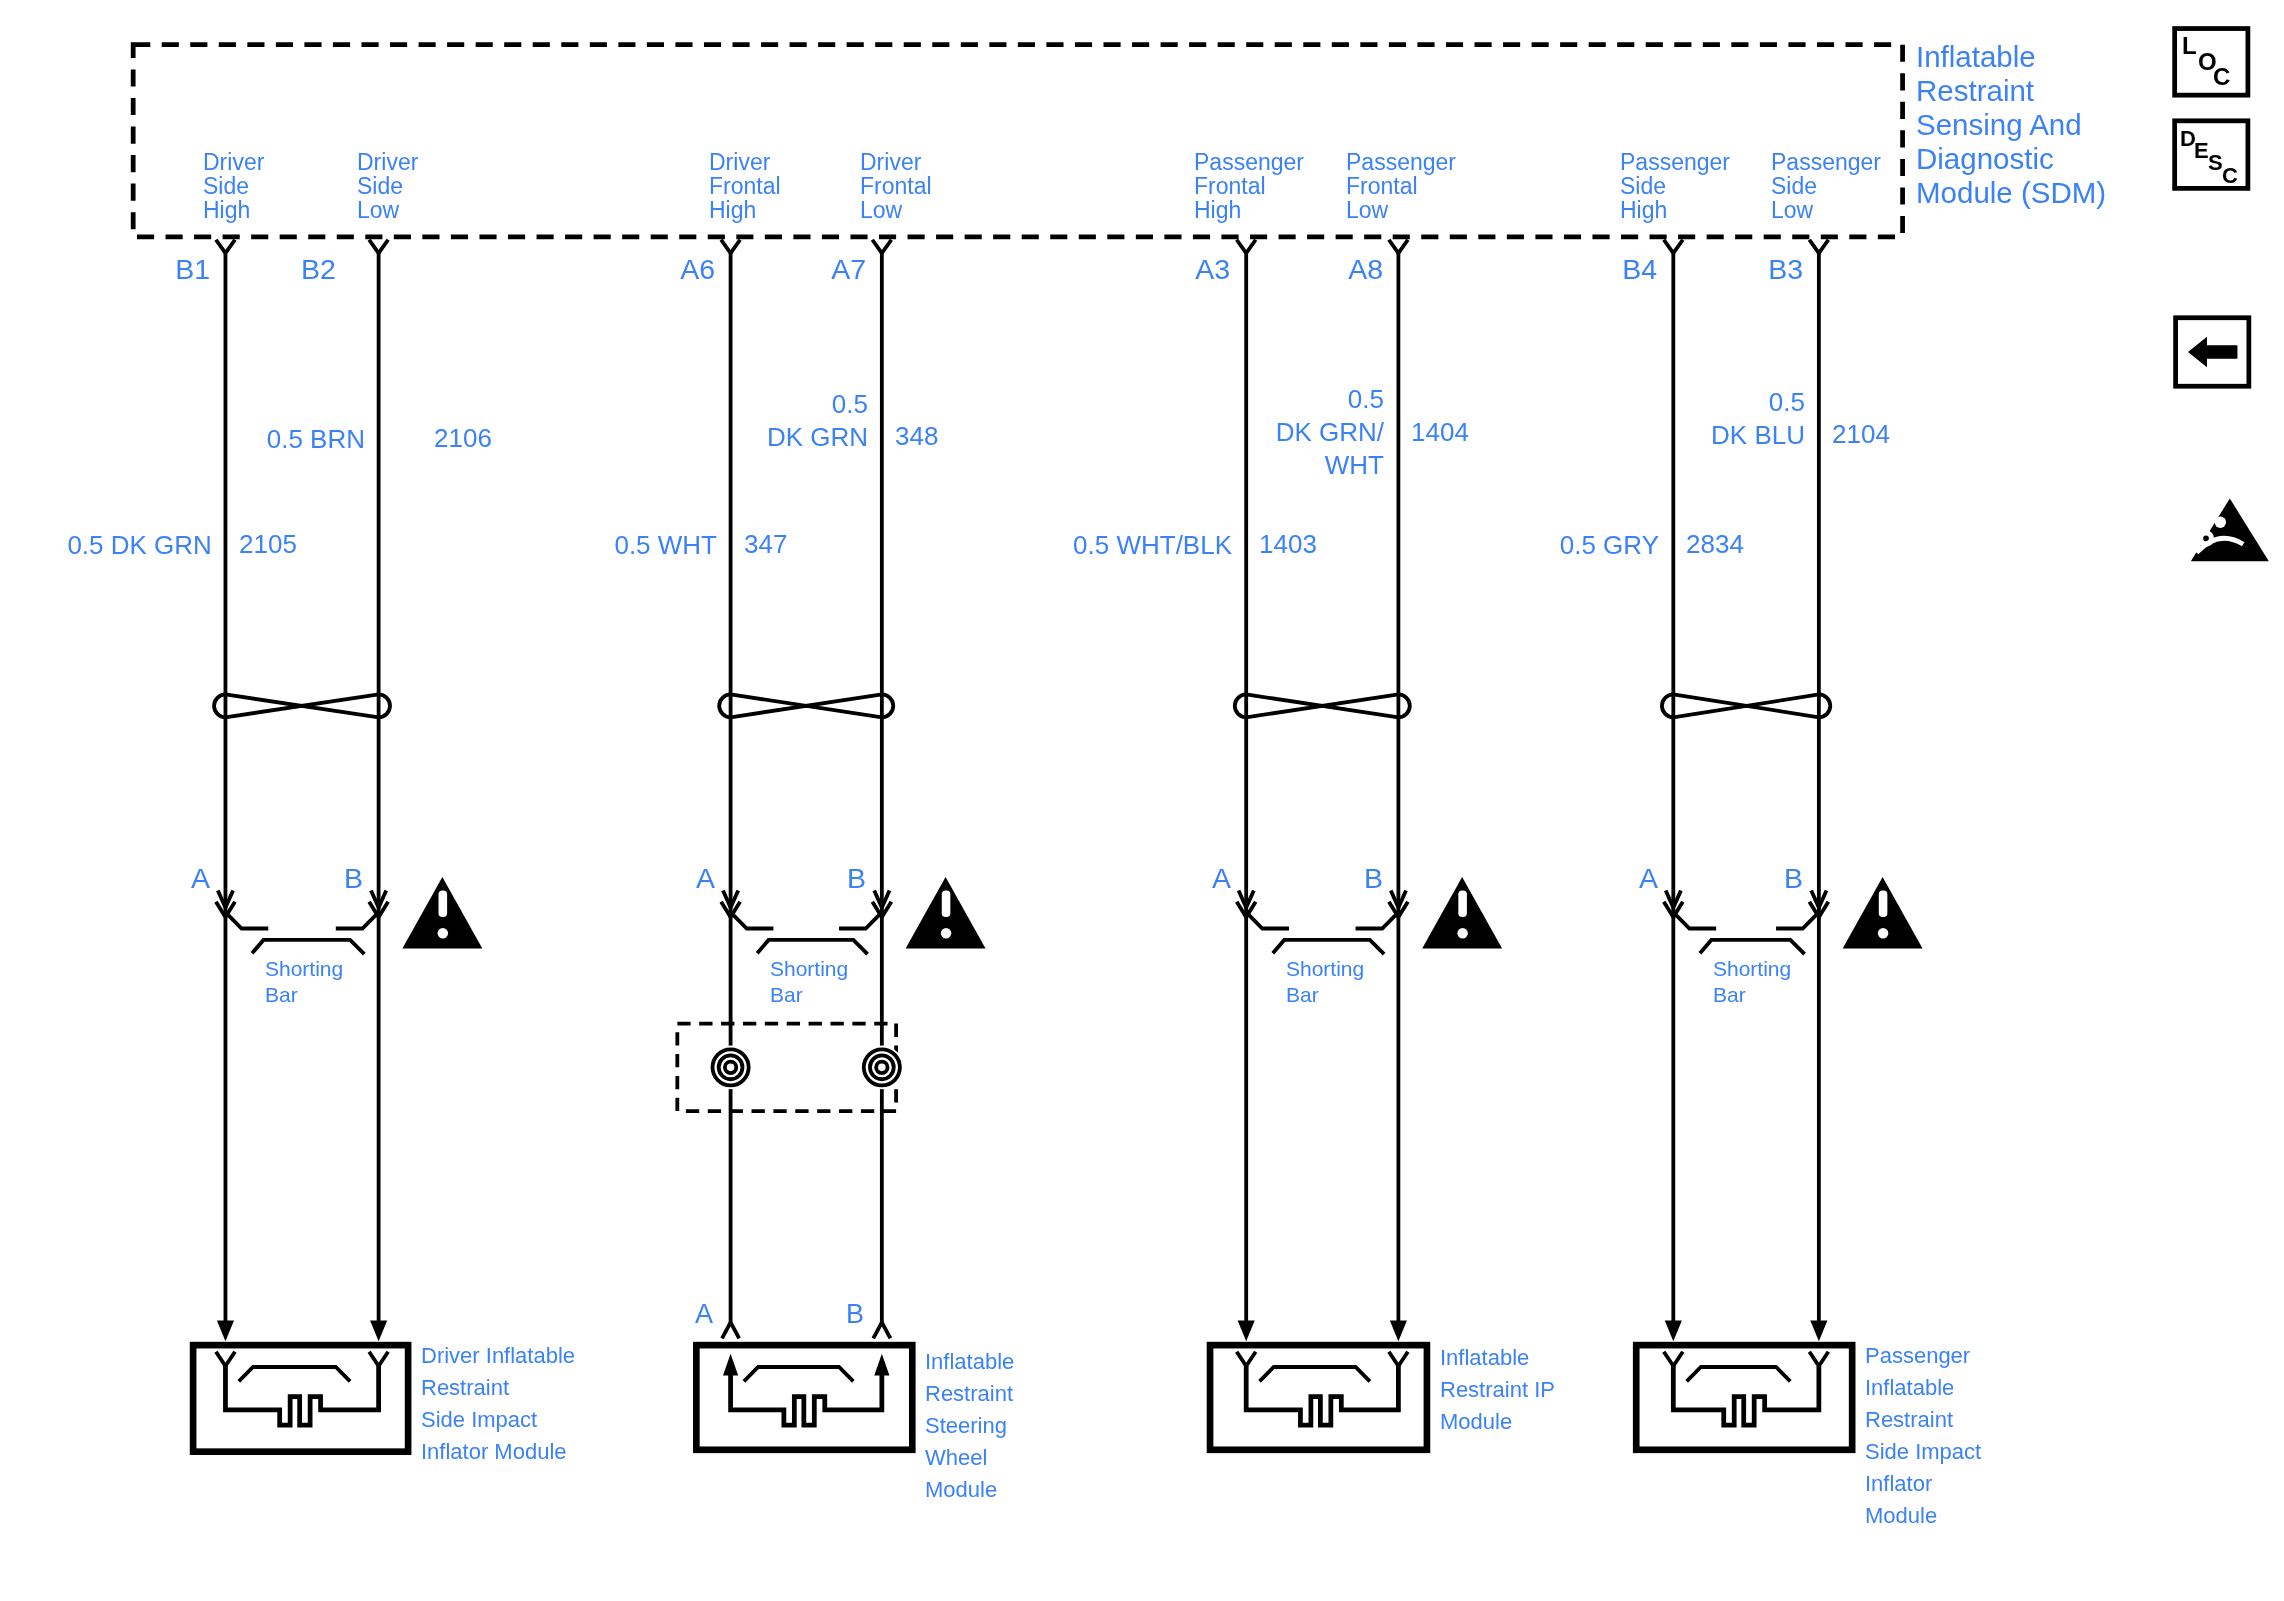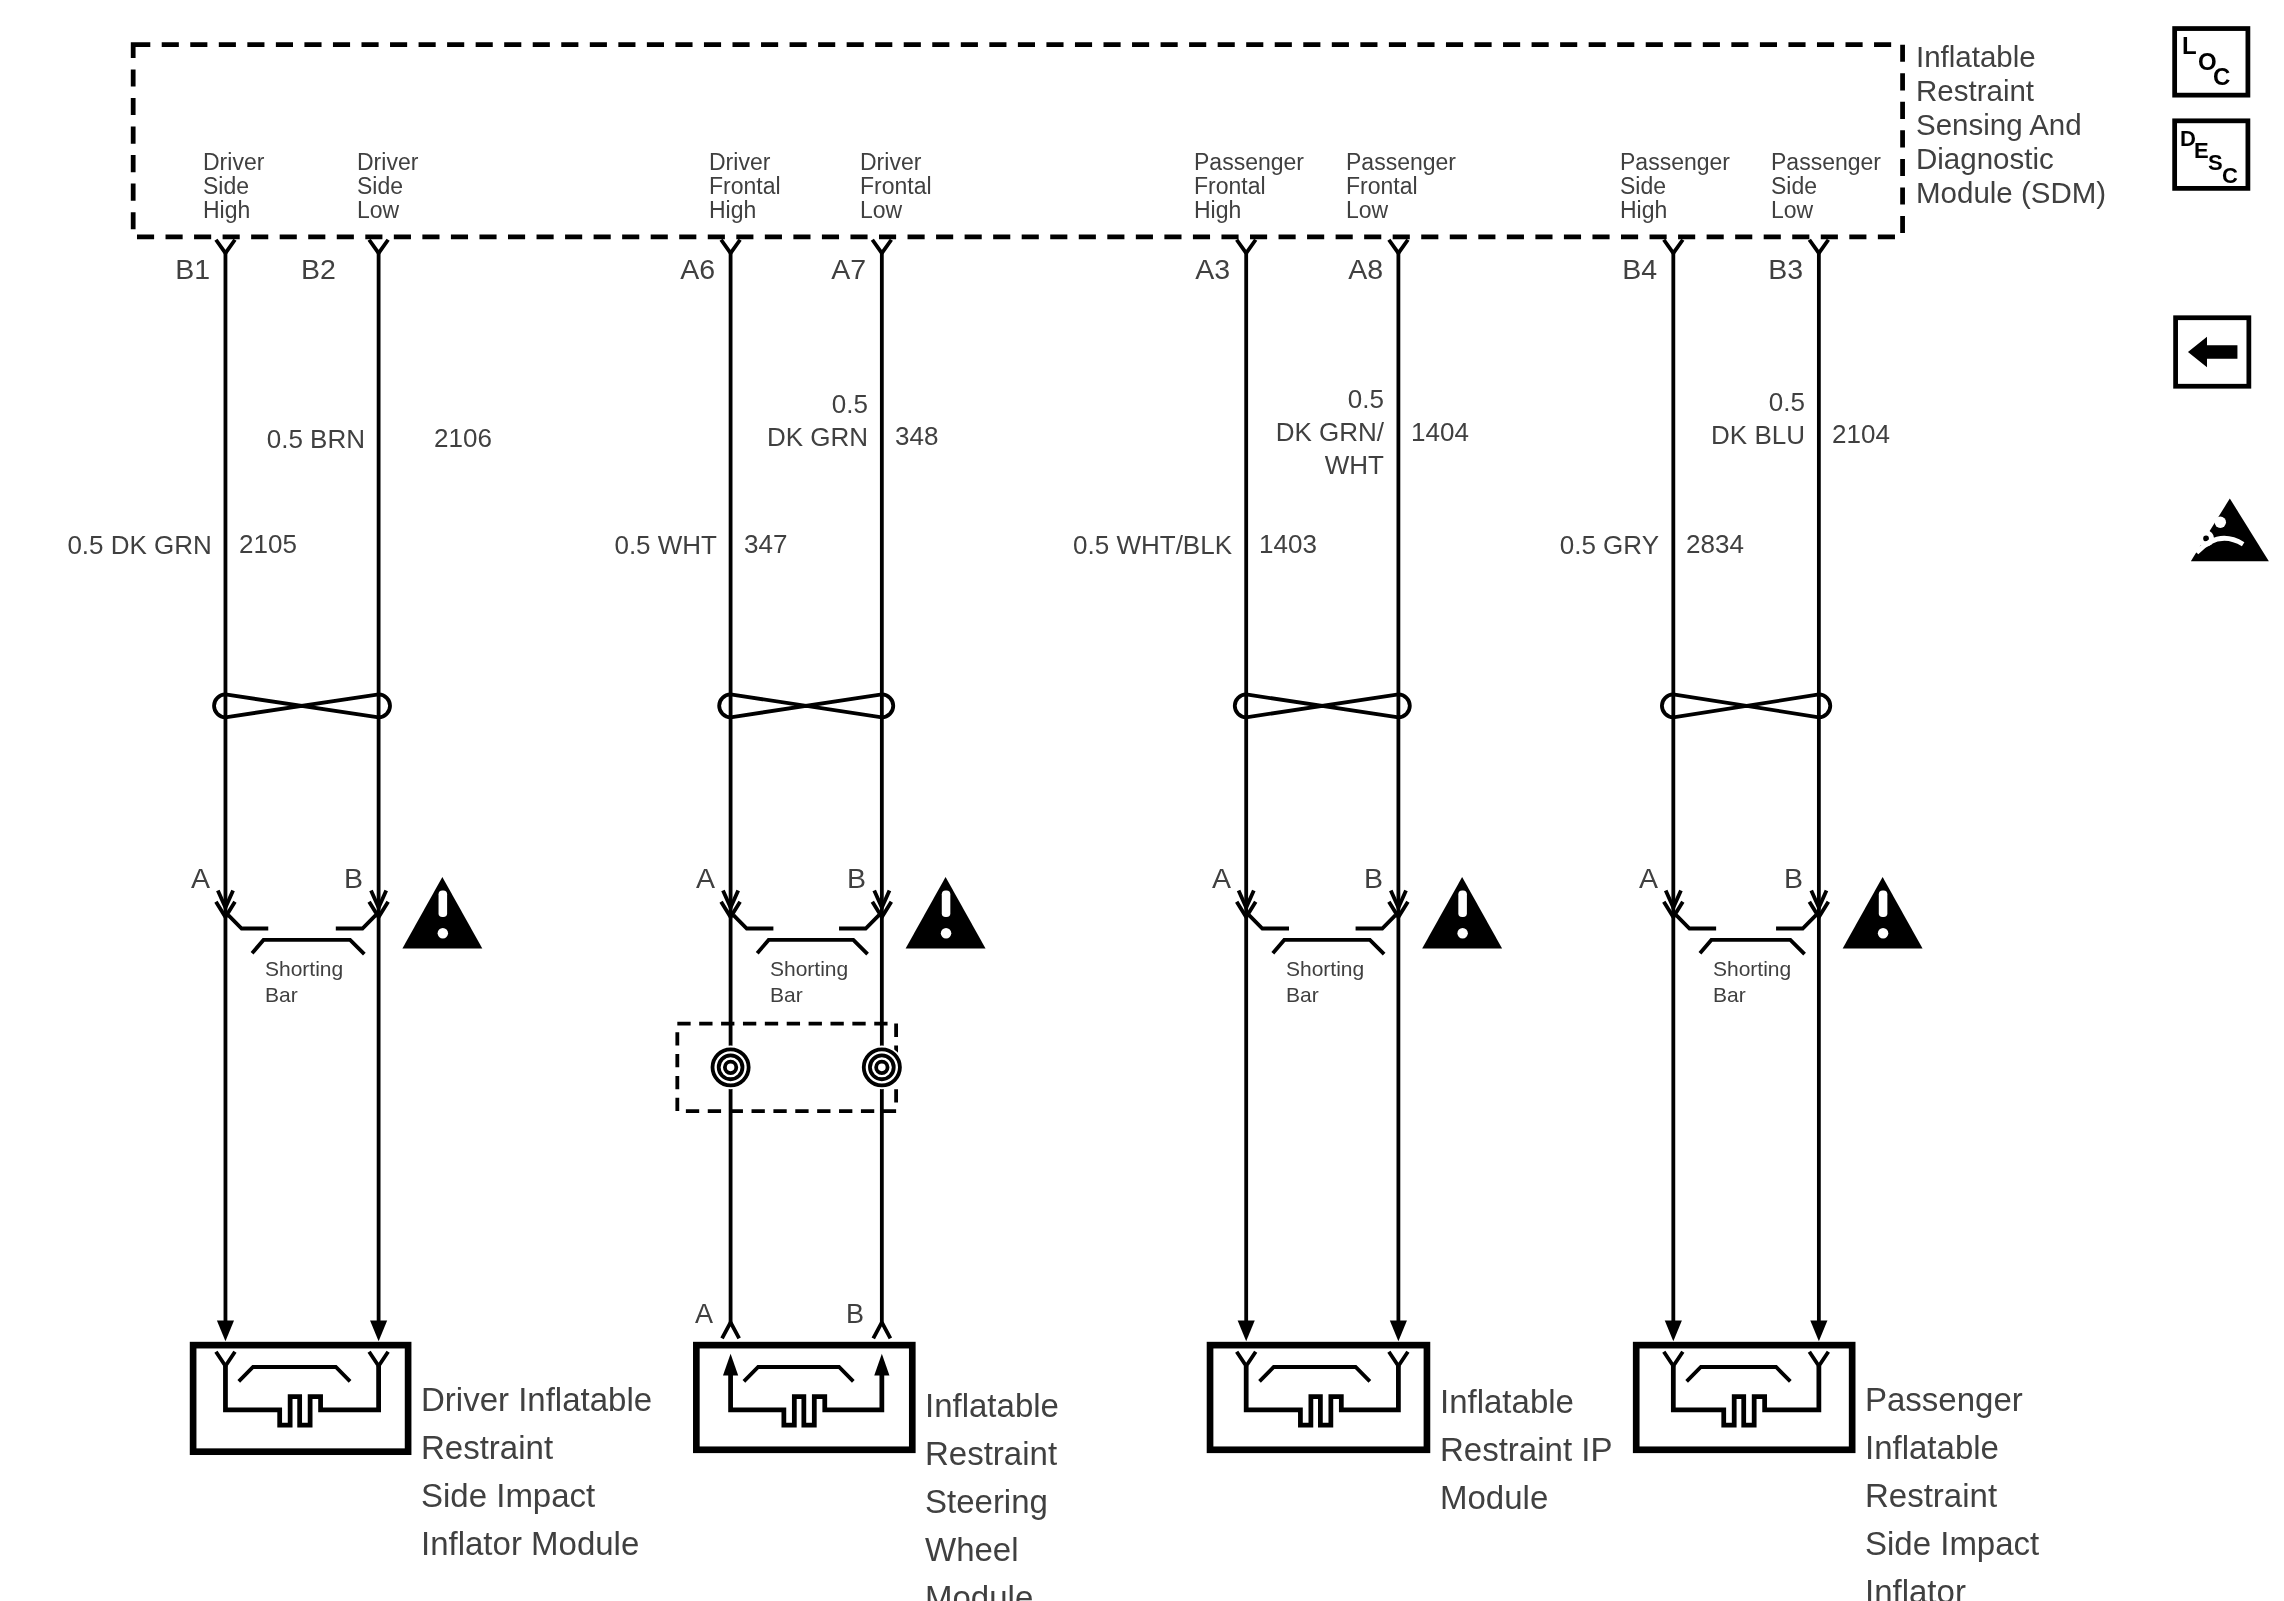--- a/index.html
+++ b/index.html
@@ -1,27 +1,27 @@
 <!DOCTYPE html>
 <html style="font-size:15px"><head>
 <meta charset="utf-8">
 <style>
   html,body{margin:0;padding:0;background:#fff;}
   #canvas{position:relative;width:2285px;height:1602px;background:#fff;overflow:hidden;
           font-family:"Liberation Sans",sans-serif;color:#000;}
   #diagram-svg{position:absolute;left:0;top:0;}
-  .t{position:absolute;white-space:pre-line;color:#404040;}
+  .t{position:absolute;white-space:pre-line;color:#3b82f6;}
   .sig{font-size:23px;line-height:24px;}
   .pin{font-size:28.5px;width:89px;text-align:right;}
   .wname{font-size:26px;line-height:33px;width:285px;text-align:right;}
   .wnamel{font-size:26px;line-height:33px;width:209px;text-align:right;}
   .wnum{font-size:26px;}
   .cav{font-size:28.5px;width:57px;text-align:right;}
   .sb{font-size:21px;line-height:26px;}
-  .mod{font-size:33px;line-height:48px;margin-top:36px;}
+  .mod{font-size:22px;line-height:32px;}
   .coil{font-size:26px;line-height:32px;}
   .sdmlabel{font-size:29.5px;line-height:34px;}
   .corner-letter{position:absolute;font-weight:bold;color:#000;}
   .loc-l{font-size:24px;}
   .desc-l{font-size:22px;}
 </style>
 </head>
 <body>
 
 <div id="canvas">

